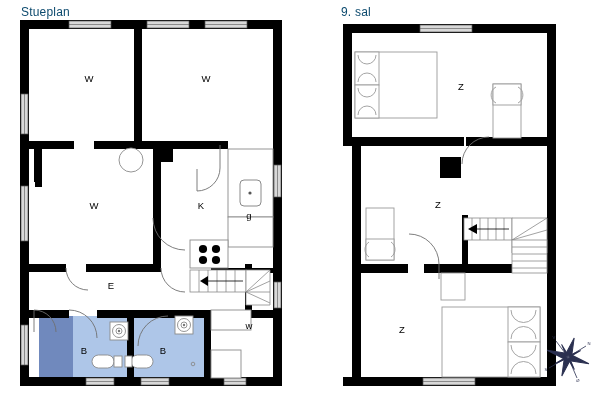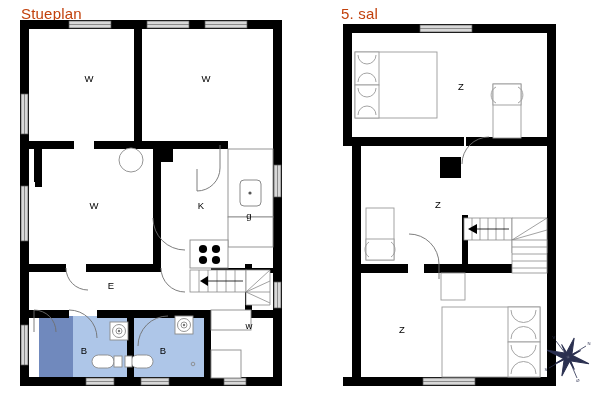--- a/index.html
+++ b/index.html
@@ -6,22 +6,22 @@
   body{
     width:600px;height:400px;
     background:#ffffff;
     font-family:"Liberation Sans", sans-serif;
     overflow:hidden;
     position:relative;
   }
   #stage{position:absolute;left:0;top:0;width:600px;height:400px;}
   .plan-title{
     position:absolute;
-    font-size:15px;
-    color:#c2410c;
+    font-size:12px;
+    color:#0c4a6e;
     font-family:"Liberation Sans", sans-serif;
     letter-spacing:.2px;
     white-space:nowrap;
   }
   #title-ground{left:21px;top:5px;}
   #title-first{left:341px;top:5px;}
   svg{display:block;position:absolute;left:0;top:0;}
   .roomlabel{
     font-size:9.5px;
     fill:#000000;
@@ -37,21 +37,21 @@
     dominant-baseline:middle;
   }
 </style>
 </head>
 <body>
 
 <div id="stage">
 
   <div class="plan-title" id="title-ground">Stueplan</div>
 
-  <div class="plan-title" id="title-first">5. sal</div>
+  <div class="plan-title" id="title-first">9. sal</div>
 
   <svg width="600" height="400" viewBox="0 0 600 400">
 
     <g>
 
       <rect x="24" y="24" width="258" height="362" fill="#ffffff"></rect>
 
       <rect x="39" y="316" width="34" height="68" fill="#7089bd"></rect>
       <rect x="73" y="316" width="54" height="68" fill="#aec6e8"></rect>
       <rect x="134" y="316" width="70" height="68" fill="#aec6e8"></rect>

